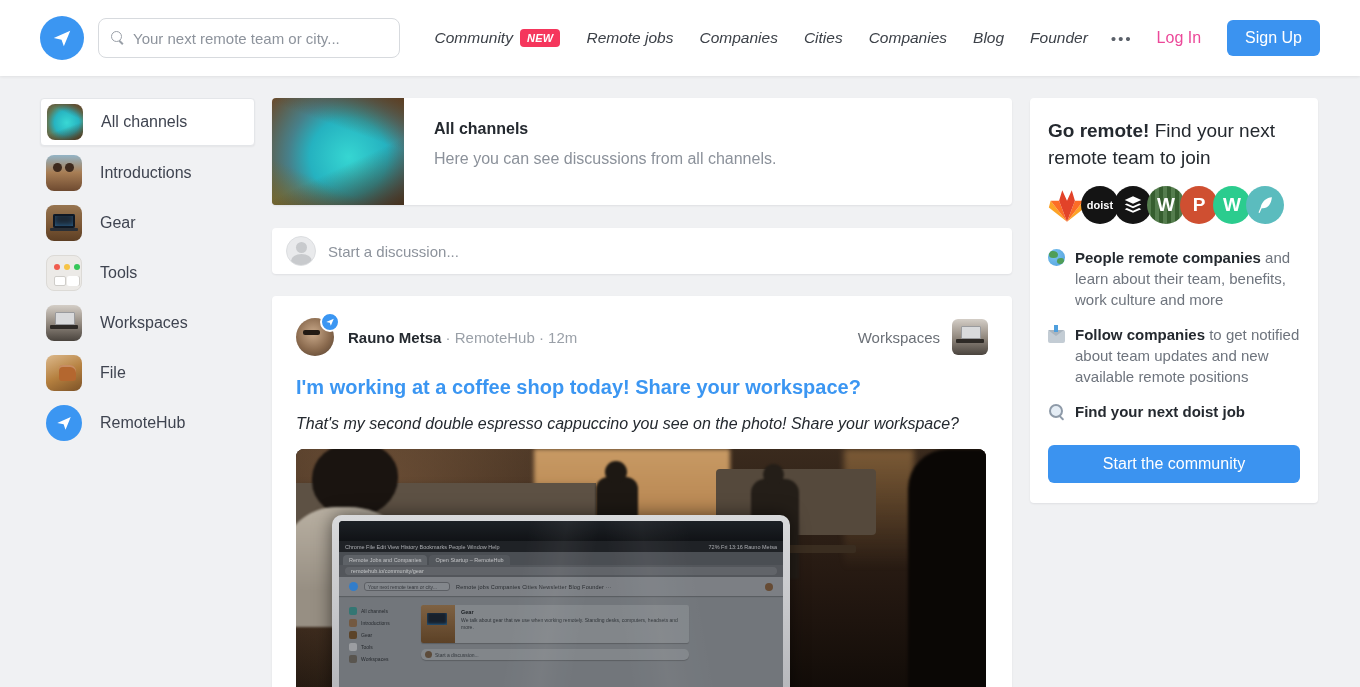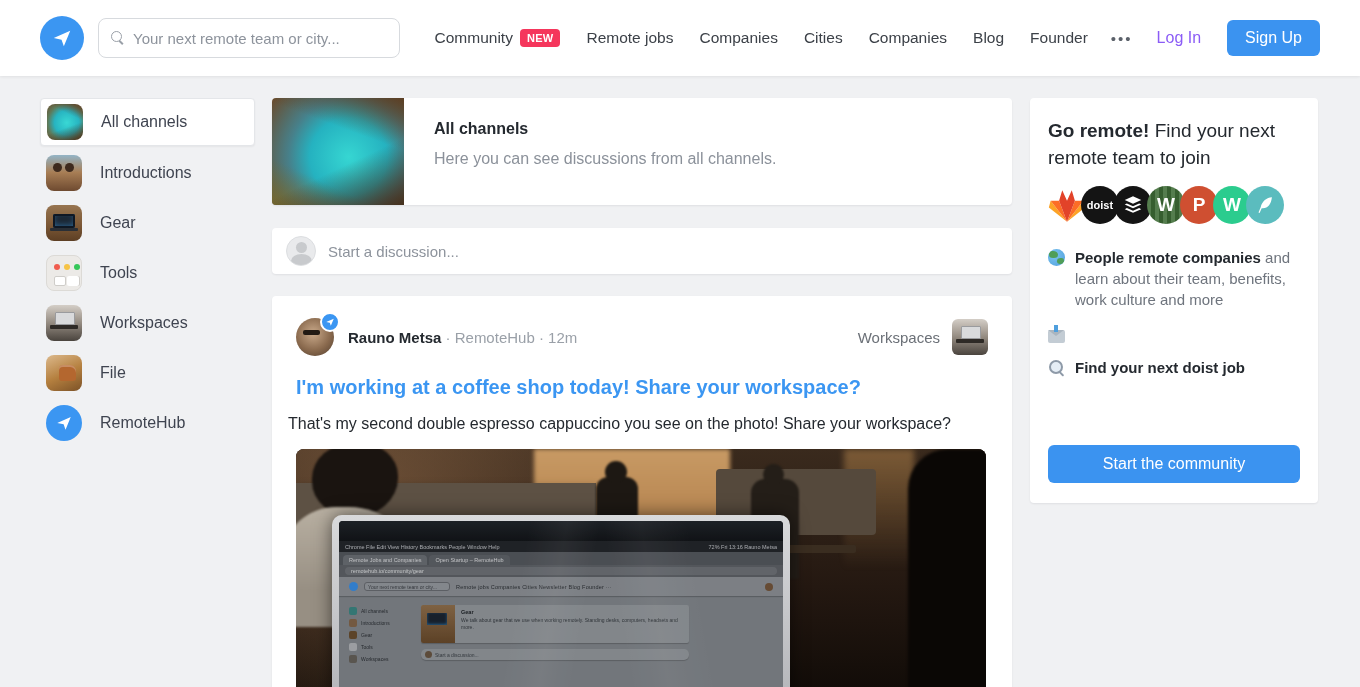--- a/index.html
+++ b/index.html
@@ -27,32 +27,32 @@
   .search-box input {
     border:none; outline:none; font-size:15px; color:#3c4148; width:100%;
     font-family:inherit; background:transparent;
   }
   .search-box input::placeholder { color:#8d939c; }
   .mag { width:14px; height:14px; position:relative; flex:none; }
   .mag::before { content:""; position:absolute; left:0; top:0; width:9px; height:9px;
     border:1.8px solid #9aa0a8; border-radius:50%; }
   .mag::after { content:""; position:absolute; left:9px; top:9px; width:5px; height:1.8px;
     background:#9aa0a8; transform:rotate(45deg); transform-origin:0 0; }
-  .nav { display:flex; align-items:center; margin-left:22px; }
+  .nav { display:flex; align-items:center; margin-left:22px;font-style:italic; }
   .nav-item {
     font-size:15.5px; color:#3c4148; padding:8px 13px; cursor:pointer; white-space:nowrap;
     display:flex; align-items:center; gap:7px;
   }
   .badge-new {
     background:#f5365c; color:#fff; font-size:11px; font-weight:700;
     padding:3px 7px; border-radius:4px; letter-spacing:.3px;
   }
   .nav-more { font-size:15px; color:#5b616a; letter-spacing:2px; padding:8px 10px; cursor:pointer; }
   .header-spacer { flex:1; }
-  .login-link { font-size:16px; color:#8b5cf6; padding:8px 14px; cursor:pointer; white-space:nowrap; }
+  .login-link { font-size:16px; color:#ec4899; padding:8px 14px; cursor:pointer; white-space:nowrap; }
   .signup-btn {
     margin-left:12px; background:#3b93f0; color:#fff; font-size:16px; font-family:inherit;
     border:none; border-radius:6px; padding:9px 18px; cursor:pointer; white-space:nowrap;
   }
 
   
   .sidebar { position:absolute; left:40px; top:98px; width:215px; }
   .chan-row {
     height:50px; display:flex; align-items:center; gap:18px; padding:0 6px;
     border-radius:4px; cursor:pointer;
@@ -129,21 +129,21 @@
       background:#221a14; border-radius:2px; }
   .avatar-badge { position:absolute; right:-6px; top:-6px; width:20px; height:20px; border-radius:50%;
       background:#3b96f2; border:2px solid #fff; display:flex; align-items:center; justify-content:center; }
   .post-meta { margin-left:14px; font-size:15px; }
   .post-author { font-weight:700; color:#24292f; }
   .post-dim { color:#9aa0a8; }
   .post-chan { margin-left:auto; display:flex; align-items:center; gap:12px; cursor:pointer; }
   .post-chan-label { font-size:15px; color:#6b7077; }
   .post-chan .thumb { border-radius:6px; }
   .post-title { padding:20px 24px 0 24px; font-size:20px; font-weight:700; color:#3b96f2; cursor:pointer; }
-  .post-body { padding:16px 24px 0 16px; font-size:16px; color:#24292f; }
+  .post-body { padding:16px 24px 0 24px; font-size:16px; color:#24292f;font-style:italic; }
 
   
   .photo {
     position:absolute; left:24px; top:153px; width:690px; height:250px;
     border-radius:8px 8px 0 0; overflow:hidden; background:#17100b;
   }
   .ph-wall { position:absolute; inset:0; background:
       radial-gradient(circle at 12% 18%, rgba(150,110,75,.55) 0%, rgba(150,110,75,0) 45%),
       linear-gradient(180deg,#3a2a1d 0%,#241811 55%,#100b07 100%); }
   .ph-window { position:absolute; left:238px; top:0; width:196px; height:170px;
@@ -486,20 +486,21 @@
     </div>
     <div class="bullets">
       <div class="bullet">
         <span class="bullet-icon ico-globe"></span>
         <span class="bullet-text"><b>People remote companies</b><span> and learn about their team, benefits, work culture and more</span></span>
       </div>
       <div class="bullet">
         <span class="bullet-icon">
             <span class="ico-env" style="display:block"></span>
           </span>
+        <span class="bullet-text"><b>Follow companies</b><span> to get notified about team updates and new available remote positions</span></span>
       </div>
       <div class="bullet">
         <span class="bullet-icon ico-mag"></span>
         <span class="bullet-text"><b>Find your next doist job</b><span></span></span>
       </div>
     </div>
     <button class="join-btn">Start the community</button>
   </div>
 
 </div>

